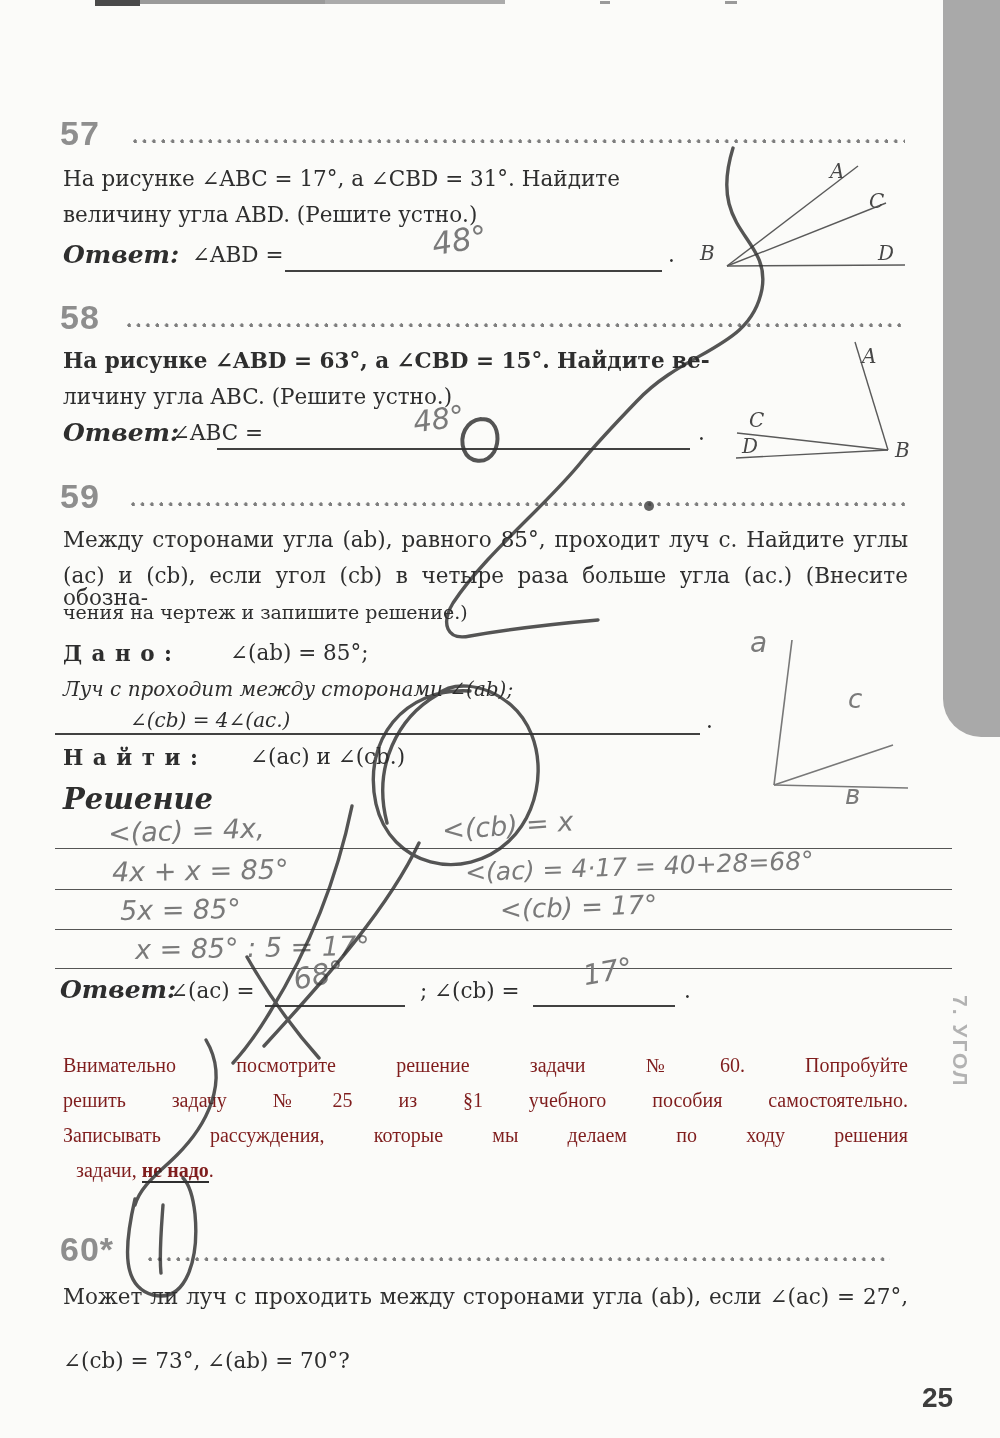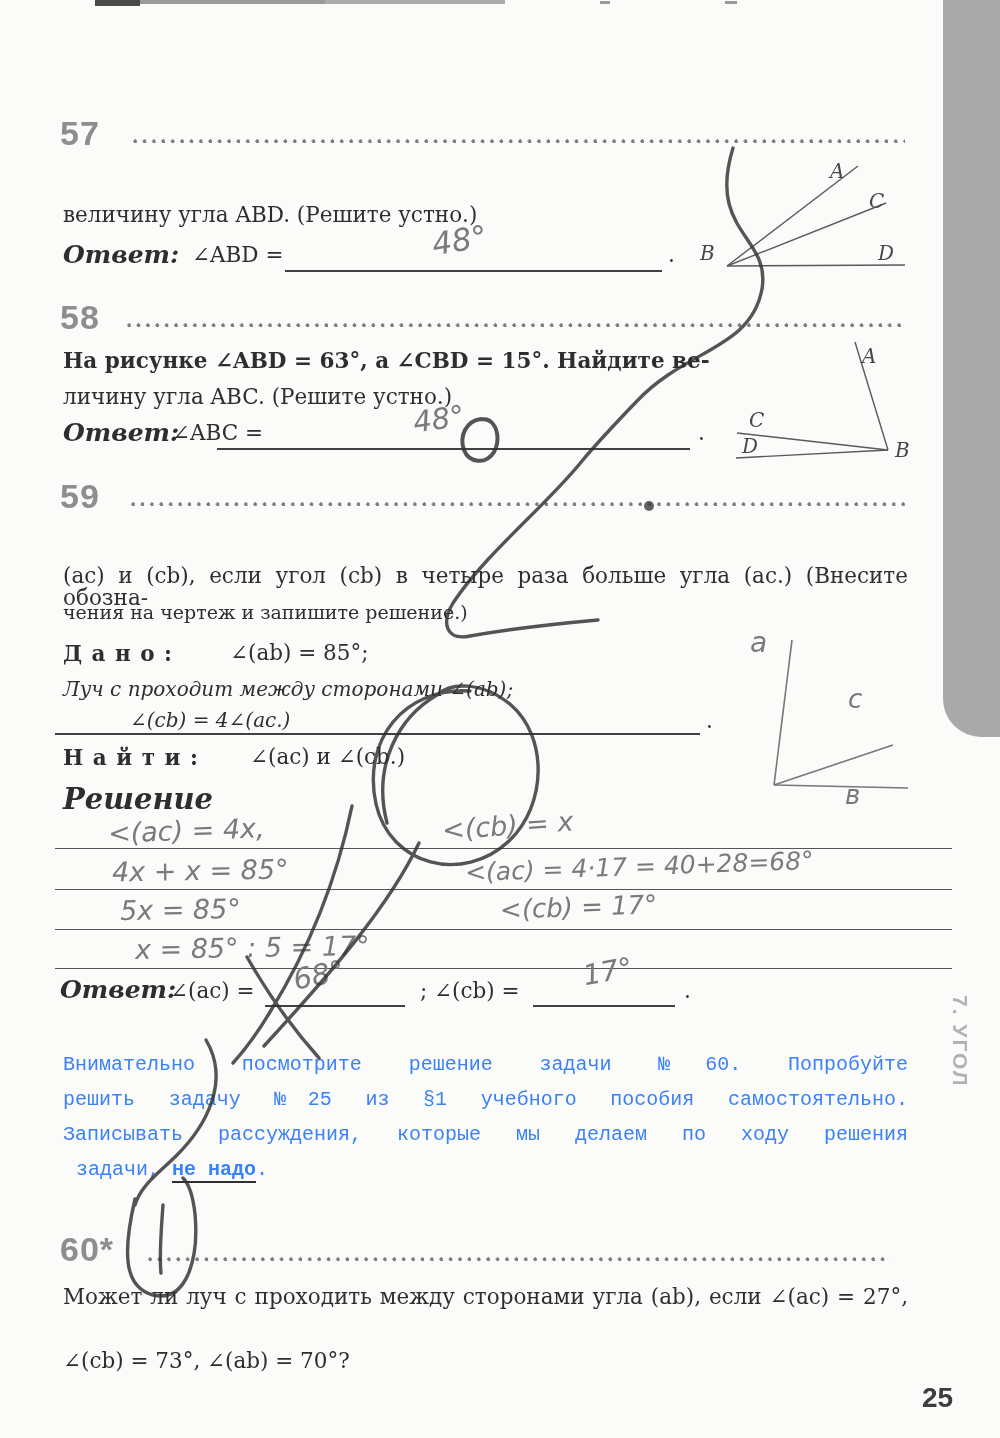--- a/index.html
+++ b/index.html
@@ -12,21 +12,21 @@
         background-size:9.4px 5px;background-repeat:repeat-x;}
   .body-text{font-size:21.5px;line-height:1.0;}
   .just{text-align:justify;text-align-last:justify;}
   .small-text{font-size:19px;}
   .script{font-weight:bold;font-style:italic;font-size:25px;}
   .bold-sp{font-weight:bold;font-size:21.5px;}
   .ital{font-style:italic;font-size:20px;}
   .uline{border-bottom:2px solid #414141;}
   .rule{height:0;border-top:1.6px solid #555;}
   .hand{font-family:"DejaVu Sans",sans-serif;font-style:italic;color:#7a7a7a;white-space:nowrap;}
-  .mono{font-family:Liberation Mono, monospace;font-size:20px;color:#3b82f6;line-height:1.0;}
+  .mono{font-family:Liberation Serif, serif;font-size:20px;color:#7f1d1d;line-height:1.0;}
   .fig-label{font-style:italic;font-size:20px;fill:#474747;font-family:"DejaVu Serif",serif;}
   .tab-text{writing-mode:vertical-rl;font-family:"Liberation Sans",sans-serif;font-weight:bold;
             font-size:21px;color:#b2b2b2;letter-spacing:2px;}
   .pagenum{font-family:"Liberation Sans",sans-serif;font-weight:bold;font-size:28px;color:#3d3d3d;}
   .edge-gray{background:#a9a9a9;border-bottom-left-radius:38px;}
   svg{display:block;}
 </style>
 </head>
 <body>
 
@@ -35,20 +35,21 @@
   <div class="abs" style="left:95px;top:0;width:45px;height:6px;background:#4a4a4a;"></div>
   <div class="abs" style="left:140px;top:0;width:185px;height:4px;background:#9a9a9a;"></div>
   <div class="abs" style="left:325px;top:0;width:180px;height:4px;background:#ababab;"></div>
   <div class="abs" style="left:600px;top:1px;width:10px;height:3px;background:#9a9a9a;"></div>
   <div class="abs" style="left:725px;top:1px;width:12px;height:3px;background:#9a9a9a;"></div>
 
   <div class="abs edge-gray" style="left:943px;top:0;width:57px;height:737px;"></div>
 
   <div class="abs num" style="left:60px;top:114px;">57</div>
   <div class="abs dots" style="left:133px;top:139px;width:772px;"></div>
+  <div class="abs body-text" style="left:63px;top:168px;width:660px;">На рисунке ∠ABC = 17°, а ∠CBD = 31°. Найдите</div>
   <div class="abs body-text" style="left:63px;top:204px;width:660px;">величину угла ABD. (Решите устно.)</div>
   <div class="abs script" style="left:63px;top:240px;">Ответ:</div>
   <div class="abs body-text" style="left:175px;top:244px;margin-left:17px;">∠ABD =</div>
   <div class="abs uline" style="left:285px;top:243px;width:377px;height:27px;"></div>
   <div class="abs hand" style="left:432px;top:222px;font-size:31px;transform:rotate(-9deg);">48°</div>
   <div class="abs body-text" style="left:668px;top:244px;">.</div>
 
   <svg class="abs" style="left:690px;top:148px;" width="230" height="130" viewBox="0 0 230 130">
     <g stroke="#5a5a5a" stroke-width="1.4" fill="none">
       <line x1="37" y1="118" x2="168" y2="18"></line>
@@ -78,20 +79,21 @@
       <line x1="163" y1="117" x2="11" y2="125"></line>
     </g>
     <text class="fig-label" x="137" y="30">A</text>
     <text class="fig-label" x="24" y="94">C</text>
     <text class="fig-label" x="17" y="120">D</text>
     <text class="fig-label" x="170" y="124">B</text>
   </svg>
 
   <div class="abs num" style="left:60px;top:477px;">59</div>
   <div class="abs dots" style="left:131px;top:502px;width:774px;"></div>
+  <div class="abs body-text just" style="left:63px;top:529px;width:845px;">Между сторонами угла (ab), равного 85°, проходит луч c. Найдите углы</div>
   <div class="abs small-text" style="left:63px;top:601px;width:700px;">чения на чертеж и запишите решение.)</div>
   <div class="abs body-text just" style="left:63px;top:565px;width:845px;">(ac) и (cb), если угол (cb) в четыре раза больше угла (ac.) (Внесите обозна-</div>
 
   <div class="abs bold-sp" style="left:63px;top:641px;letter-spacing:1px;">Д а н о :</div>
   <div class="abs body-text" style="left:230px;top:642px;">∠(ab) = 85°;</div>
   <div class="abs ital" style="left:63px;top:677px;width:620px;">Луч c проходит между сторонами ∠(ab);</div>
   <div class="abs uline" style="left:55px;top:706px;width:645px;height:27px;"></div>
   <div class="abs ital" style="left:130px;top:708px;">∠(cb) = 4∠(ac.)</div>
   <div class="abs body-text" style="left:706px;top:710px;">.</div>
   <div class="abs bold-sp" style="left:63px;top:745px;letter-spacing:1px;">Н а й т и :</div>

